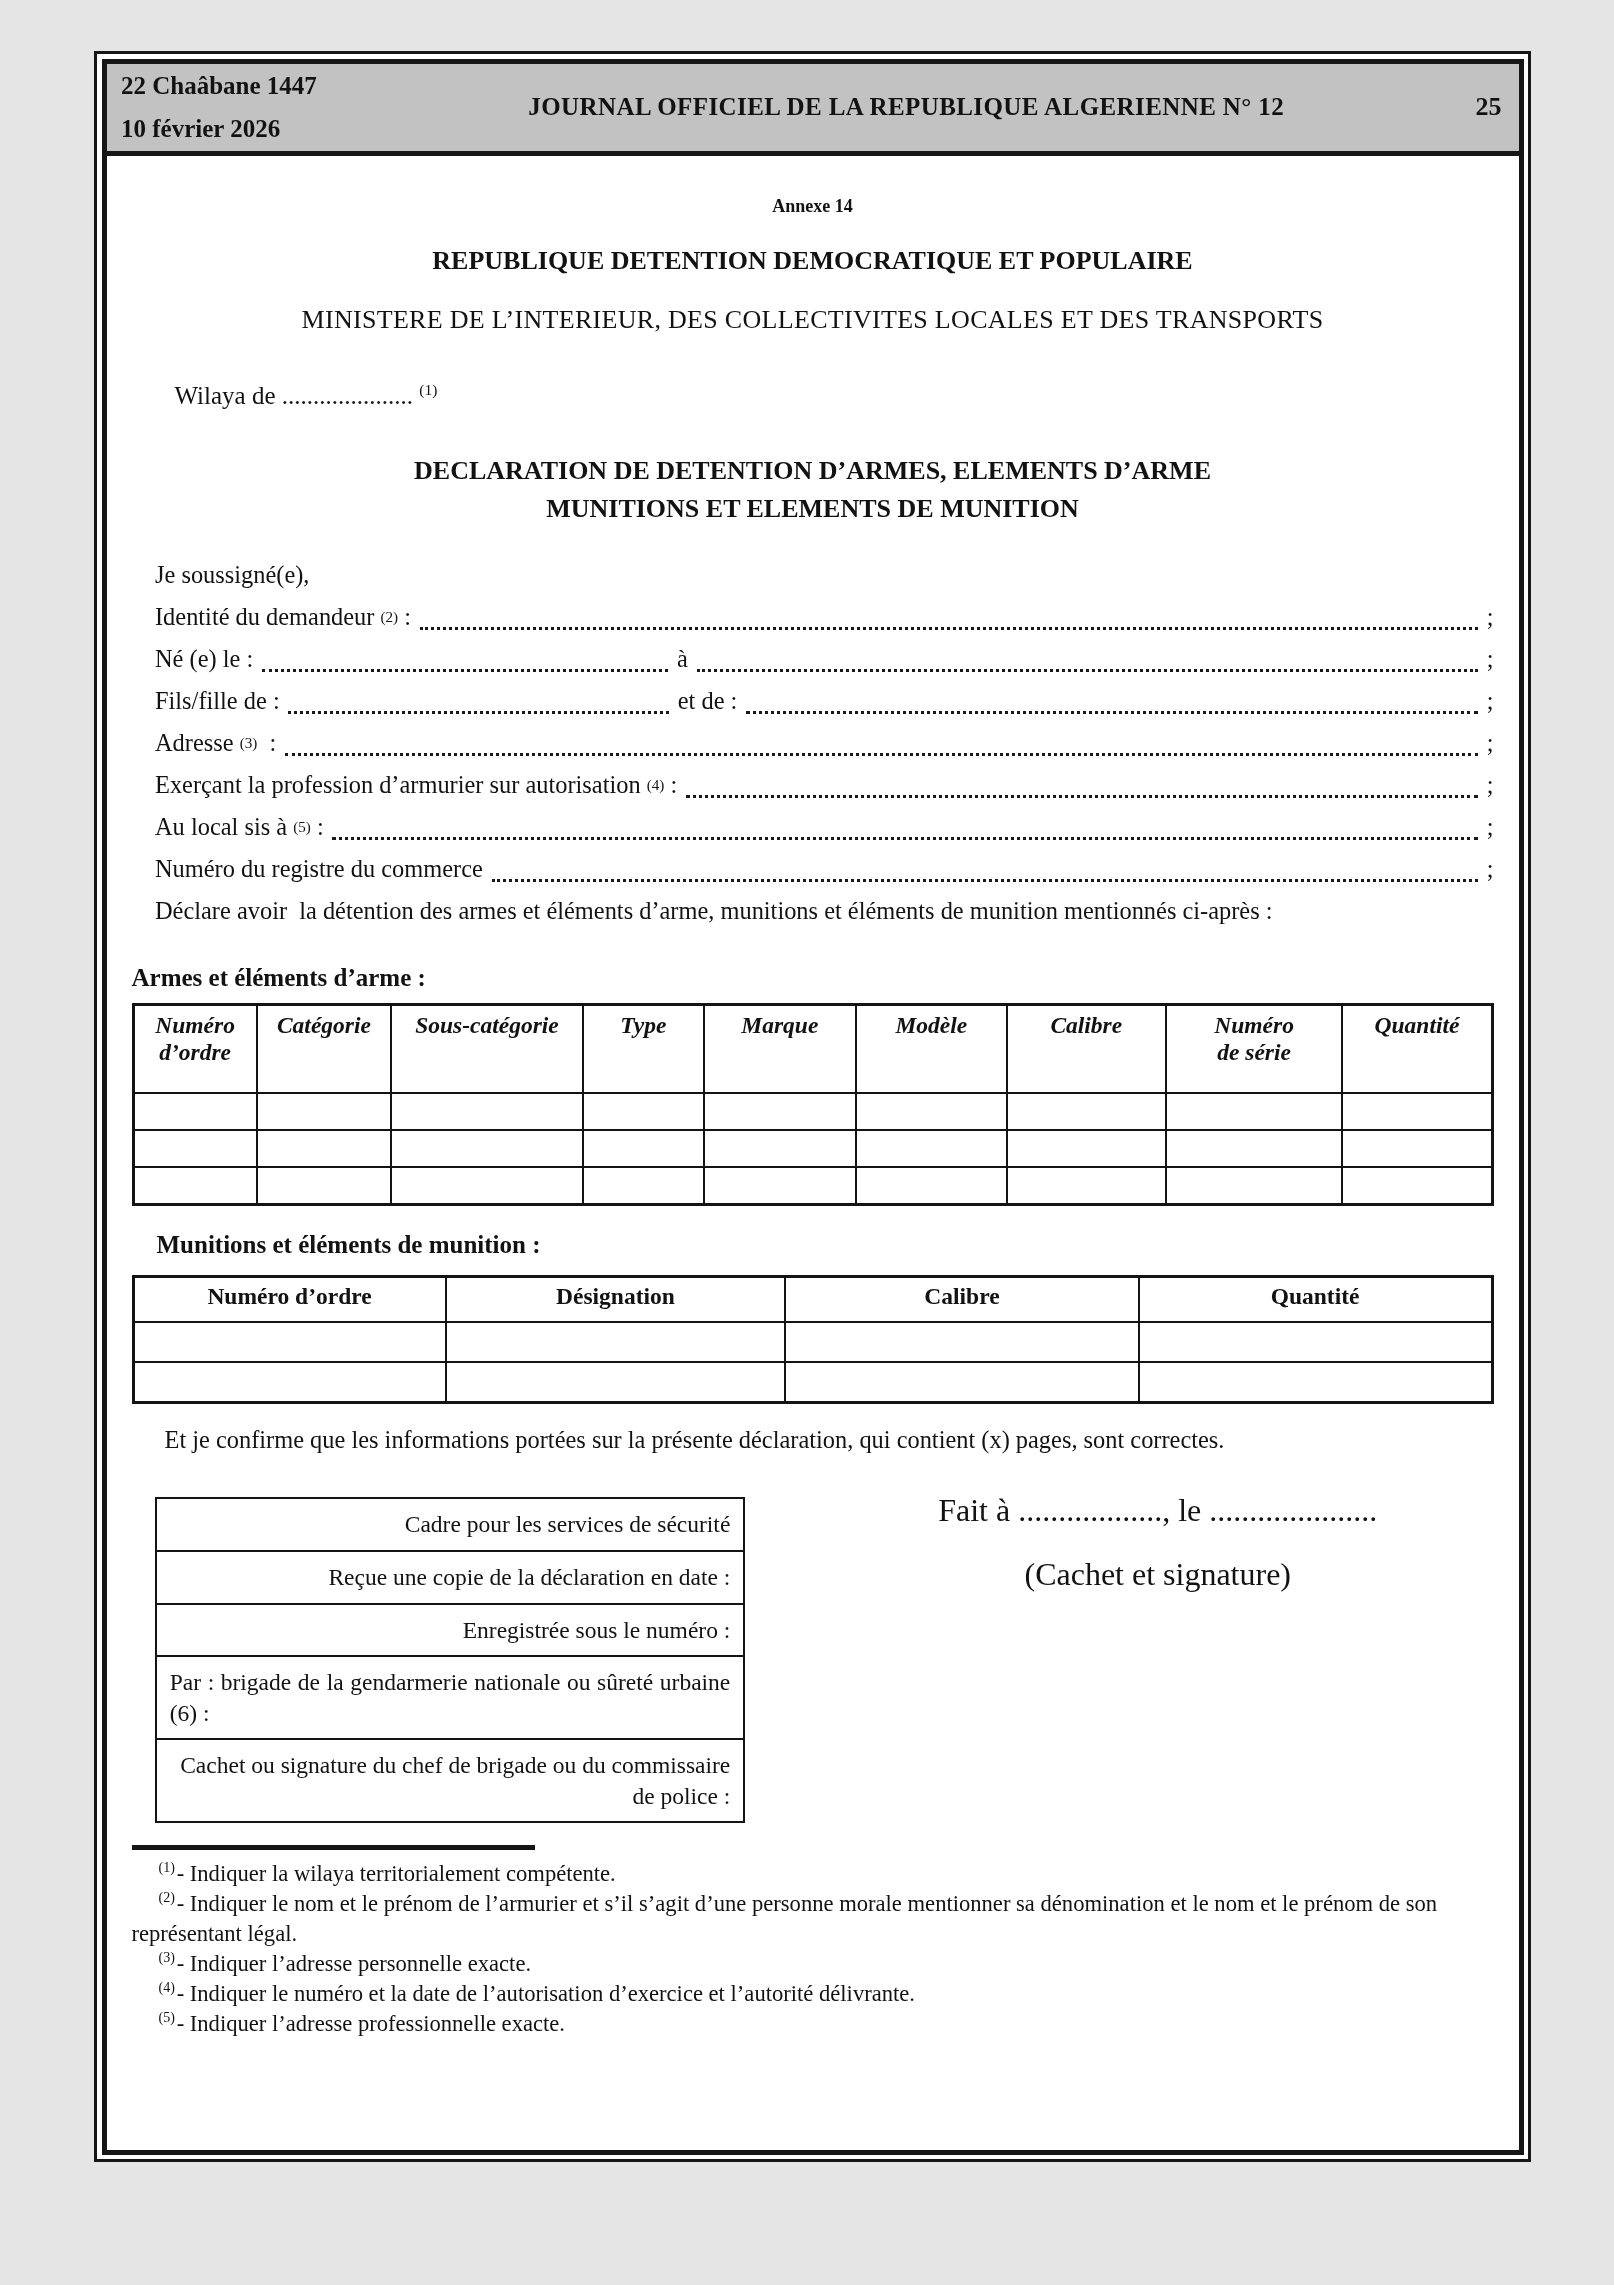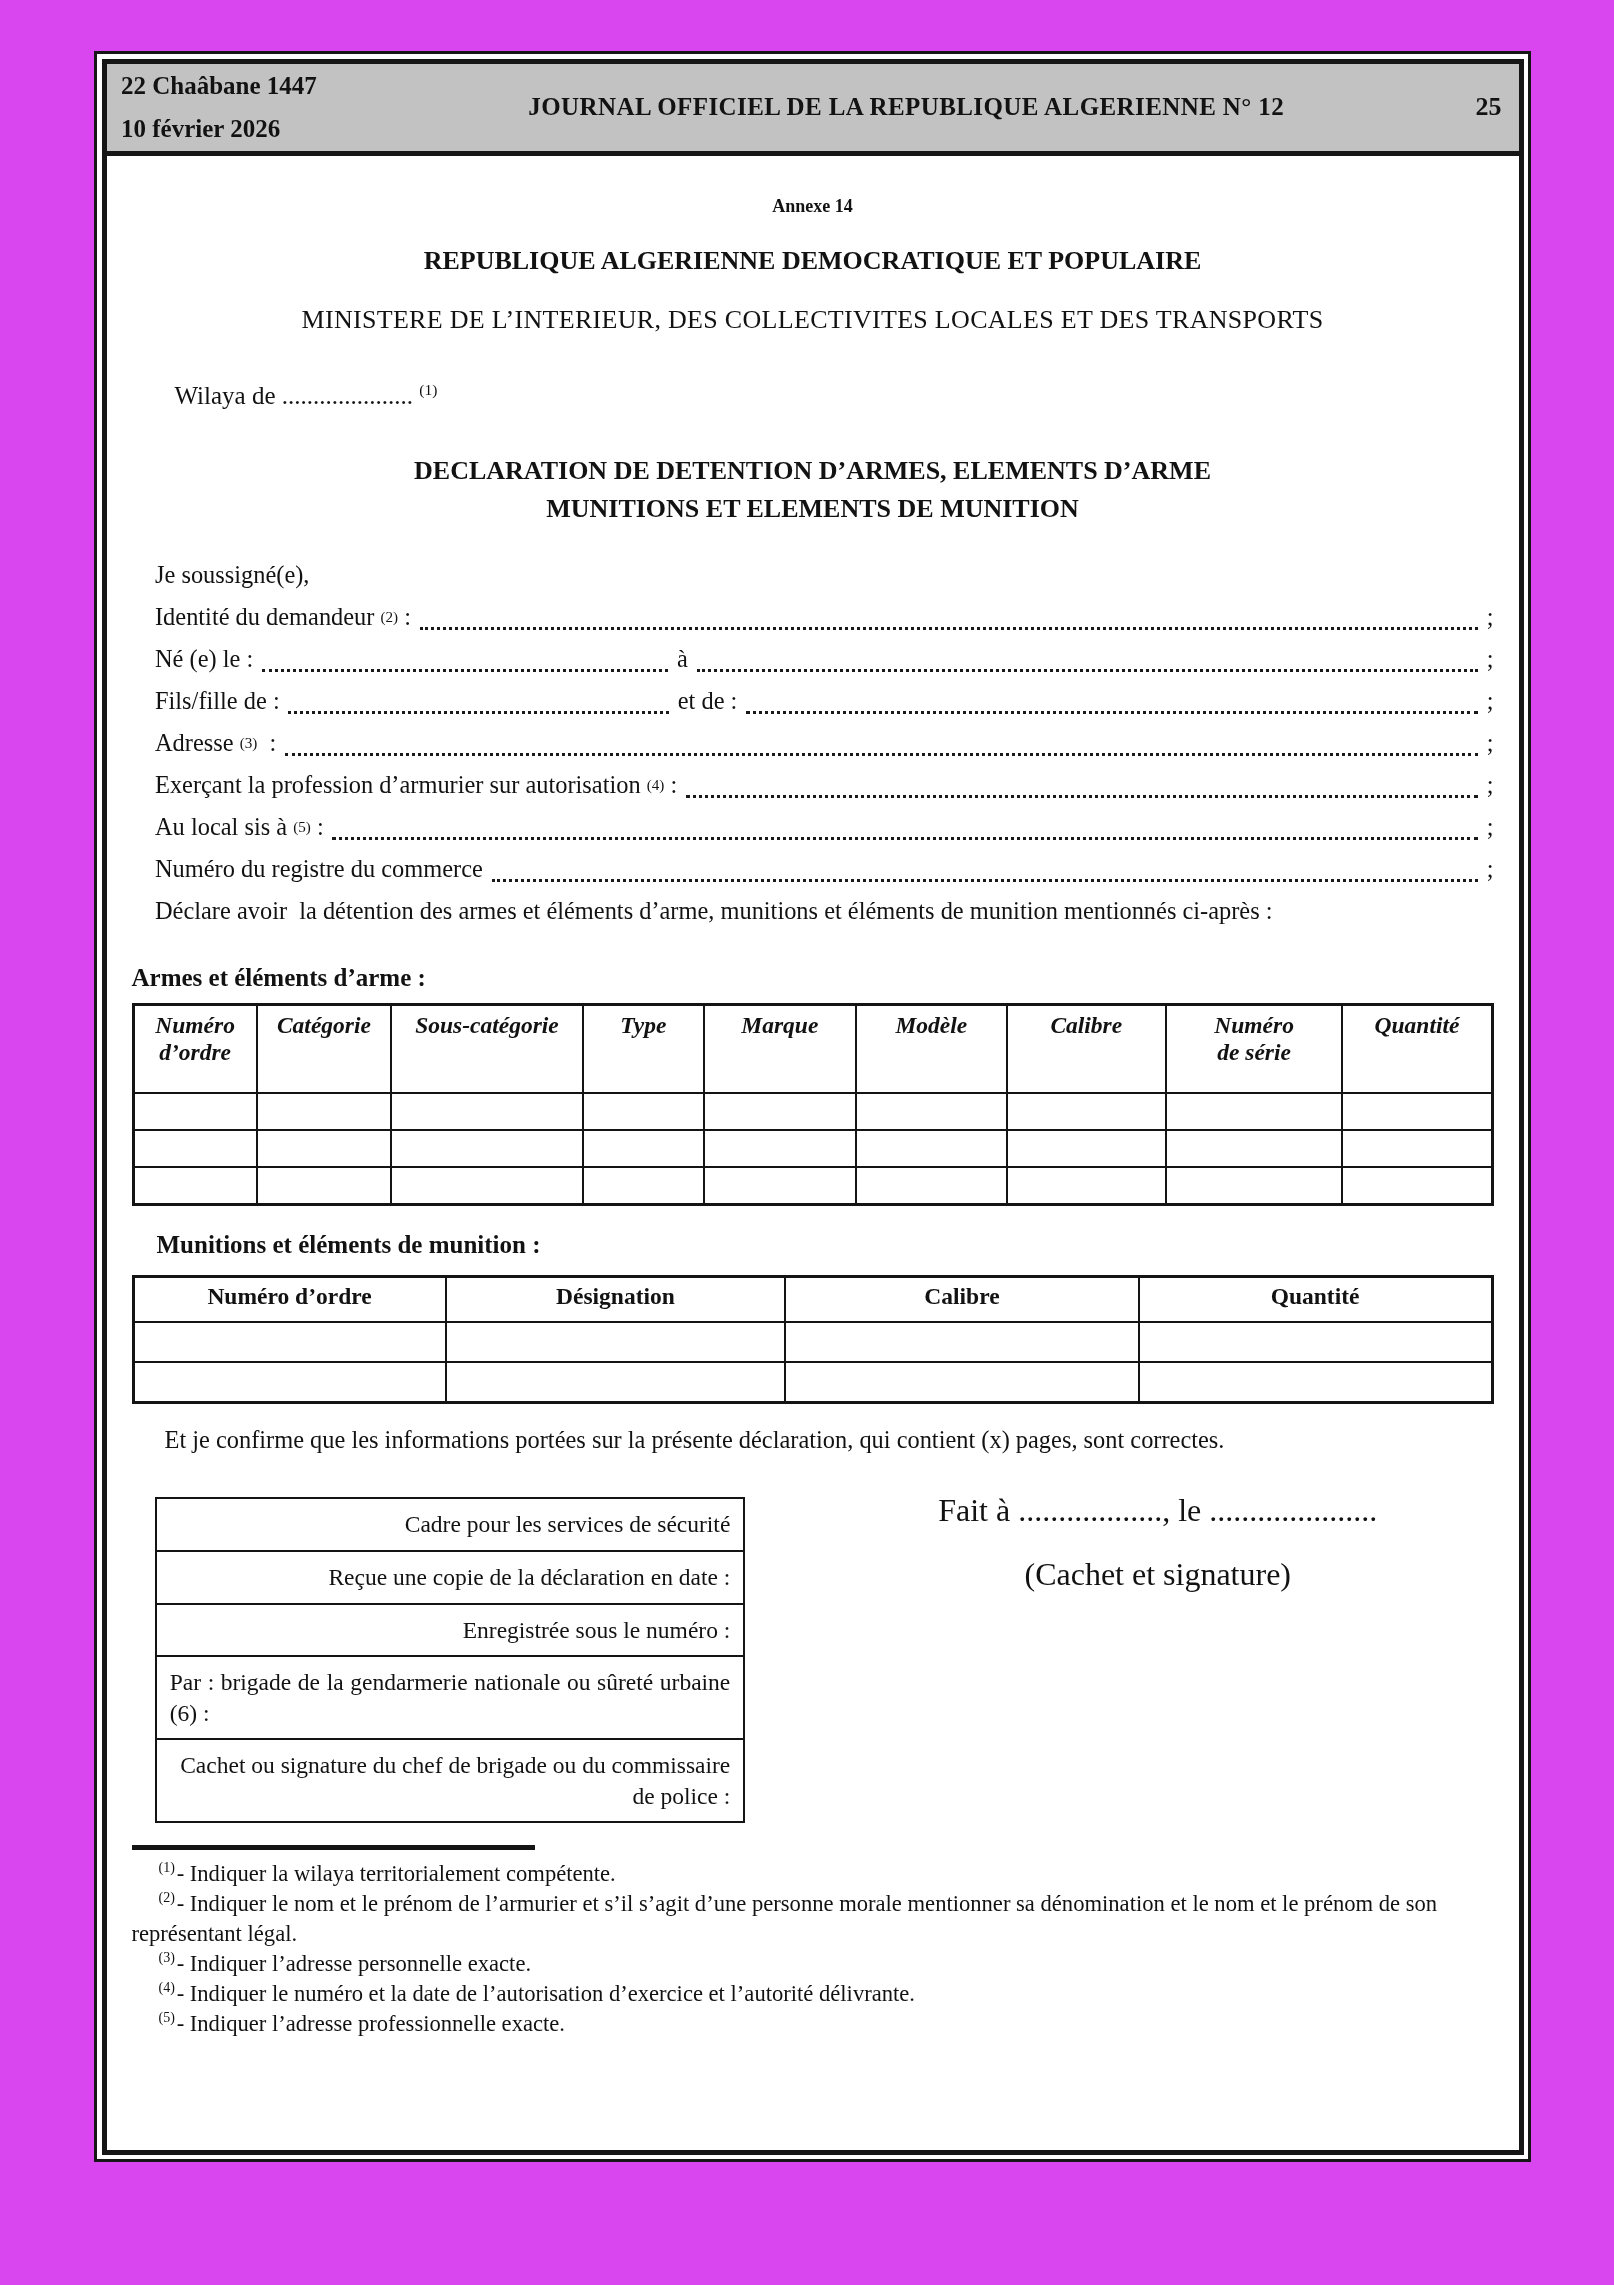--- a/index.html
+++ b/index.html
@@ -1,17 +1,17 @@
 <!DOCTYPE html>
 <html style="font-size:14.5px"><head>
 <meta charset="utf-8">
 <style>
   html,body { margin:0; padding:0; background:#ffffff; }
   .page {
-    position:relative; width:1615px; height:2285px; background:#d946ef;
+    position:relative; width:1615px; height:2285px; background:#e5e5e5;
     font-family:"Liberation Serif","DejaVu Serif",serif; color:#121212;
   }
   .frame-outer {
     position:absolute; left:94px; top:51px; width:1437px; height:2111px;
     border:3.6px solid #161616; padding:4.5px; box-sizing:border-box; background:#fff;
   }
   .frame-inner {
     width:100%; height:100%; border:5.4px solid #161616; box-sizing:border-box;
     display:flex; flex-direction:column; overflow:hidden; background:#fff;
   }
@@ -77,21 +77,21 @@
         <div class="mast-dates">
           <div>22 Chaâbane 1447</div>
           <div>10 février 2026</div>
         </div>
         <div class="mast-title">JOURNAL OFFICIEL DE LA REPUBLIQUE ALGERIENNE N° 12</div>
         <div class="mast-page">25</div>
       </div>
 
       <div class="body">
         <div class="annexe">Annexe 14</div>
-        <div class="republic">REPUBLIQUE ALGERIENNE DEMOCRATIQUE ET POPULAIRE</div>
+        <div class="republic">REPUBLIQUE DETENTION DEMOCRATIQUE ET POPULAIRE</div>
         <div class="ministry">MINISTERE DE L’INTERIEUR, DES COLLECTIVITES LOCALES ET DES TRANSPORTS</div>
 
         <div class="wilaya"><span>Wilaya de </span><span>.....................</span> <sup>(1)</sup></div>
 
         <div class="doc-title">
           <div>DECLARATION DE DETENTION D’ARMES, ELEMENTS D’ARME</div>
           <div>MUNITIONS ET ELEMENTS DE MUNITION</div>
         </div>
 
         <div class="form-lines" id="form-lines">

